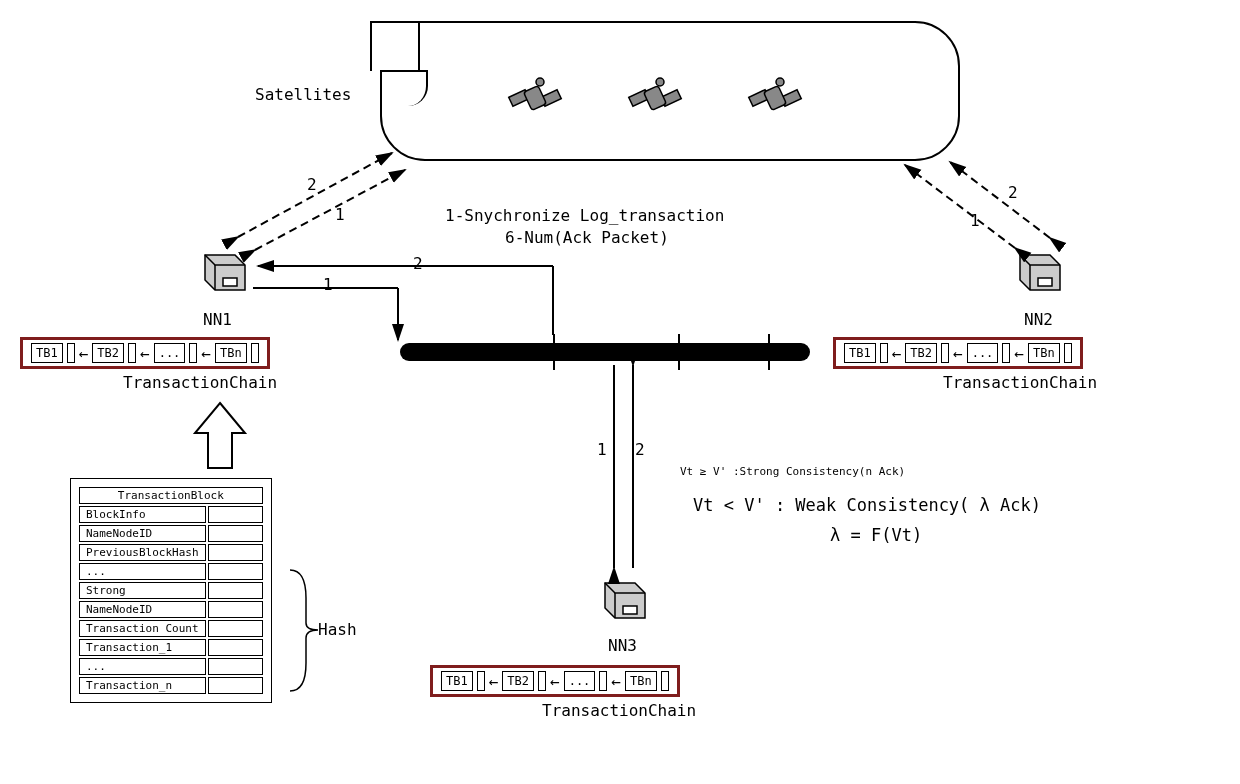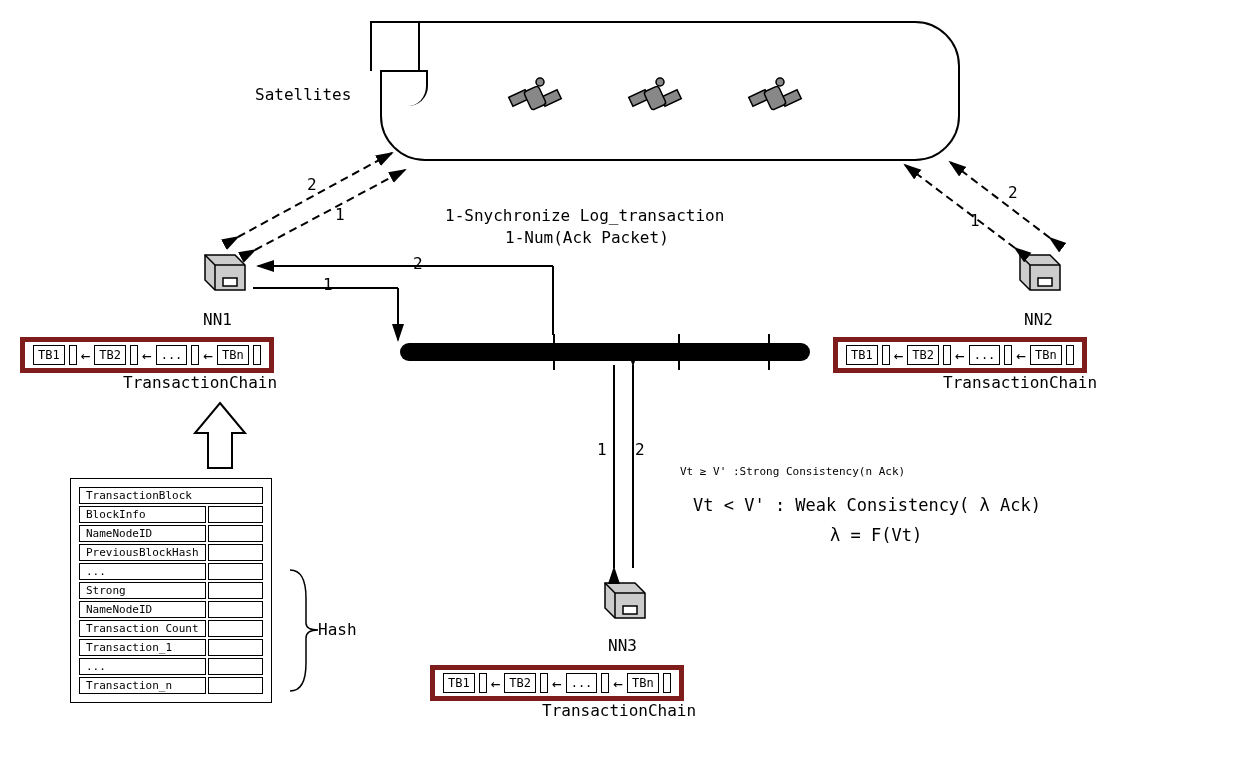--- a/index.html
+++ b/index.html
@@ -2,21 +2,21 @@
 <html><head>
 <meta charset="utf-8">
 <style>
 *{margin:0;padding:0;box-sizing:border-box}
 body{font-family:monospace;width:1240px;height:784px;position:relative;background:#fff}
 .label{position:absolute;font-size:16px;white-space:nowrap}
 .satellites-box{position:absolute;width:580px;height:140px;border:2px solid #000;border-radius:0 45px 45px 45px}
 .satellites-tab{position:absolute;border:2px solid #000;background:#fff;border-bottom:none}
 .satellite-icon{position:absolute;width:70px;height:60px}
 .node-icon{position:absolute;width:60px;height:60px}
-.chain-box{position:absolute;border:5px solid #7f1d1d;padding:3px 8px;display:flex;align-items:center;gap:4px}
+.chain-box{position:absolute;border:3px solid #7f1d1d;padding:3px 8px;display:flex;align-items:center;gap:4px}
 .block{border:1px solid #000;padding:2px 4px;font-size:12px;display:inline-block}
 .block-sm{border:1px solid #000;width:8px;height:20px;display:inline-block}
 .arrow-left{display:inline-block;font-size:16px}
 .big-arrow{position:absolute}
 .tblock-table{position:absolute;border:1px solid #000;background:#fff}
 .tblock-table td{border:1px solid #000;font-size:11px;padding:1px 6px}
 .pipe{position:absolute;height:18px;background:#000;border-radius:9px}
 .pipe-tick{position:absolute;width:2px;height:36px;background:#000}
 svg.overlay{position:absolute;top:0;left:0;pointer-events:none}
 </style>
@@ -47,21 +47,21 @@
 <svg class="satellite-icon" style="top:68px;left:740px" viewBox="0 0 70 60">
     <g fill="#888" stroke="#000" stroke-width="1.5">
       <rect x="10" y="25" width="18" height="10" transform="rotate(-25 19 30)"></rect>
       <rect x="42" y="25" width="18" height="10" transform="rotate(-25 51 30)"></rect>
       <rect x="27" y="20" width="16" height="20" rx="3" transform="rotate(-25 35 30)"></rect>
       <circle cx="40" cy="14" r="4"></circle>
     </g>
   </svg>
 
 <div class="label" style="top:206px;left:445px">1-Snychronize Log_transaction</div>
-<div class="label" style="top:228px;left:505px">1-Num(Ack Packet)</div>
+<div class="label" style="top:228px;left:505px">6-Num(Ack Packet)</div>
 
 <svg class="node-icon" style="top:240px;left:195px" viewBox="0 0 60 60">
     <g fill="#ccc" stroke="#000" stroke-width="1.5">
       <path d="M10 15 L40 15 L50 25 L50 50 L20 50 L10 40 Z"></path>
       <path d="M10 15 L20 25 L50 25" fill="none"></path>
       <path d="M20 25 L20 50" fill="none"></path>
       <rect x="28" y="38" width="14" height="8" fill="#fff"></rect>
     </g>
   </svg>
 <div class="label" style="top:310px;left:203px">NN1</div>
@@ -137,21 +137,21 @@
 <div class="label" style="top:701px;left:542px">TransactionChain</div>
 
 <svg class="big-arrow" style="top:398px;left:180px" width="80" height="80" viewBox="0 0 80 80">
     <path d="M40 5 L65 35 L52 35 L52 70 L28 70 L28 35 L15 35 Z" fill="#fff" stroke="#000" stroke-width="2"></path>
   </svg>
 
 <div class="tblock-table" style="top:478px;left:70px;padding:6px">
 <table>
 <tbody>
         <tr>
-          <td colspan="2" style="">TransactionBlock</td>
+          <td colspan="2" style="text-align:center">TransactionBlock</td>
         </tr>
 <tr>
           <td>BlockInfo</td>
           <td style="width:55px"></td>
         </tr>
 <tr>
           <td>NameNodeID</td>
           <td></td>
         </tr>
 <tr>

